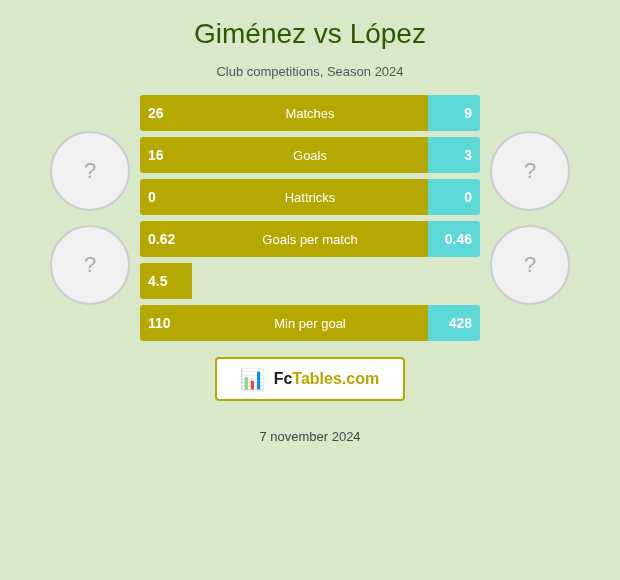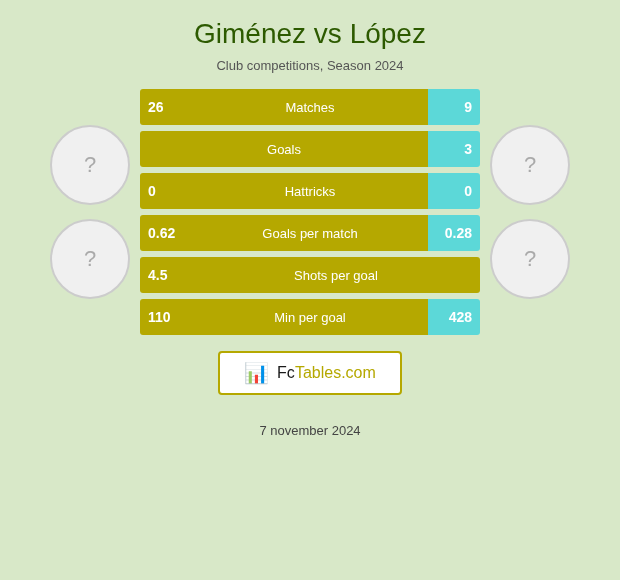--- a/index.html
+++ b/index.html
@@ -17,21 +17,21 @@
       padding: 18px 0 6px 0;
     }
     .header h1 {
       font-size: 28px;
       font-weight: normal;
       color: #2d5a00;
     }
     .header .subtitle {
       font-size: 13px;
       color: #555;
-      margin-top: 8px;
+      margin-top: 14px;
     }
     .comparison-area {
       display: flex;
       align-items: center;
       justify-content: center;
       width: 100%;
       margin-top: 10px;
       gap: 0;
     }
     .avatars-left {
@@ -113,21 +113,21 @@
       margin-top: 16px;
       display: flex;
       align-items: center;
       gap: 8px;
     }
     .brand-icon {
       font-size: 20px;
     }
     .brand-text {
       font-size: 16px;
-      font-weight: normal;
+      font-weight: bold;
       color: #1a1a1a;
     }
     .brand-text span {
       color: #b5a800;
     }
     .date-text {
       margin-top: 28px;
       font-size: 13px;
       color: #444;
     }
@@ -150,36 +150,36 @@
     </div>
   </div>
 
   <div class="stats-container" id="stats-container">
   <div class="stat-row">
         <div class="stat-left">26</div>
         <div class="stat-label">Matches</div>
         <div class="stat-right">9</div>
       </div>
       <div class="stat-row">
+        <div class="stat-left">16</div>
         <div class="stat-label">Goals</div>
         <div class="stat-right">3</div>
       </div>
       <div class="stat-row">
         <div class="stat-left">0</div>
         <div class="stat-label">Hattricks</div>
         <div class="stat-right">0</div>
       </div>
       <div class="stat-row">
         <div class="stat-left">0.62</div>
         <div class="stat-label">Goals per match</div>
-        <div class="stat-right">0.28</div>
+        <div class="stat-right">0.46</div>
       </div>
       <div class="stat-row">
         <div class="stat-left">4.5</div>
-        <div class="stat-label">Shots per goal</div>
       </div>
       <div class="stat-row">
         <div class="stat-left">110</div>
         <div class="stat-label">Min per goal</div>
         <div class="stat-right">428</div>
       </div>
     </div>
 
   <div class="avatars-right">
     <div class="avatar">

